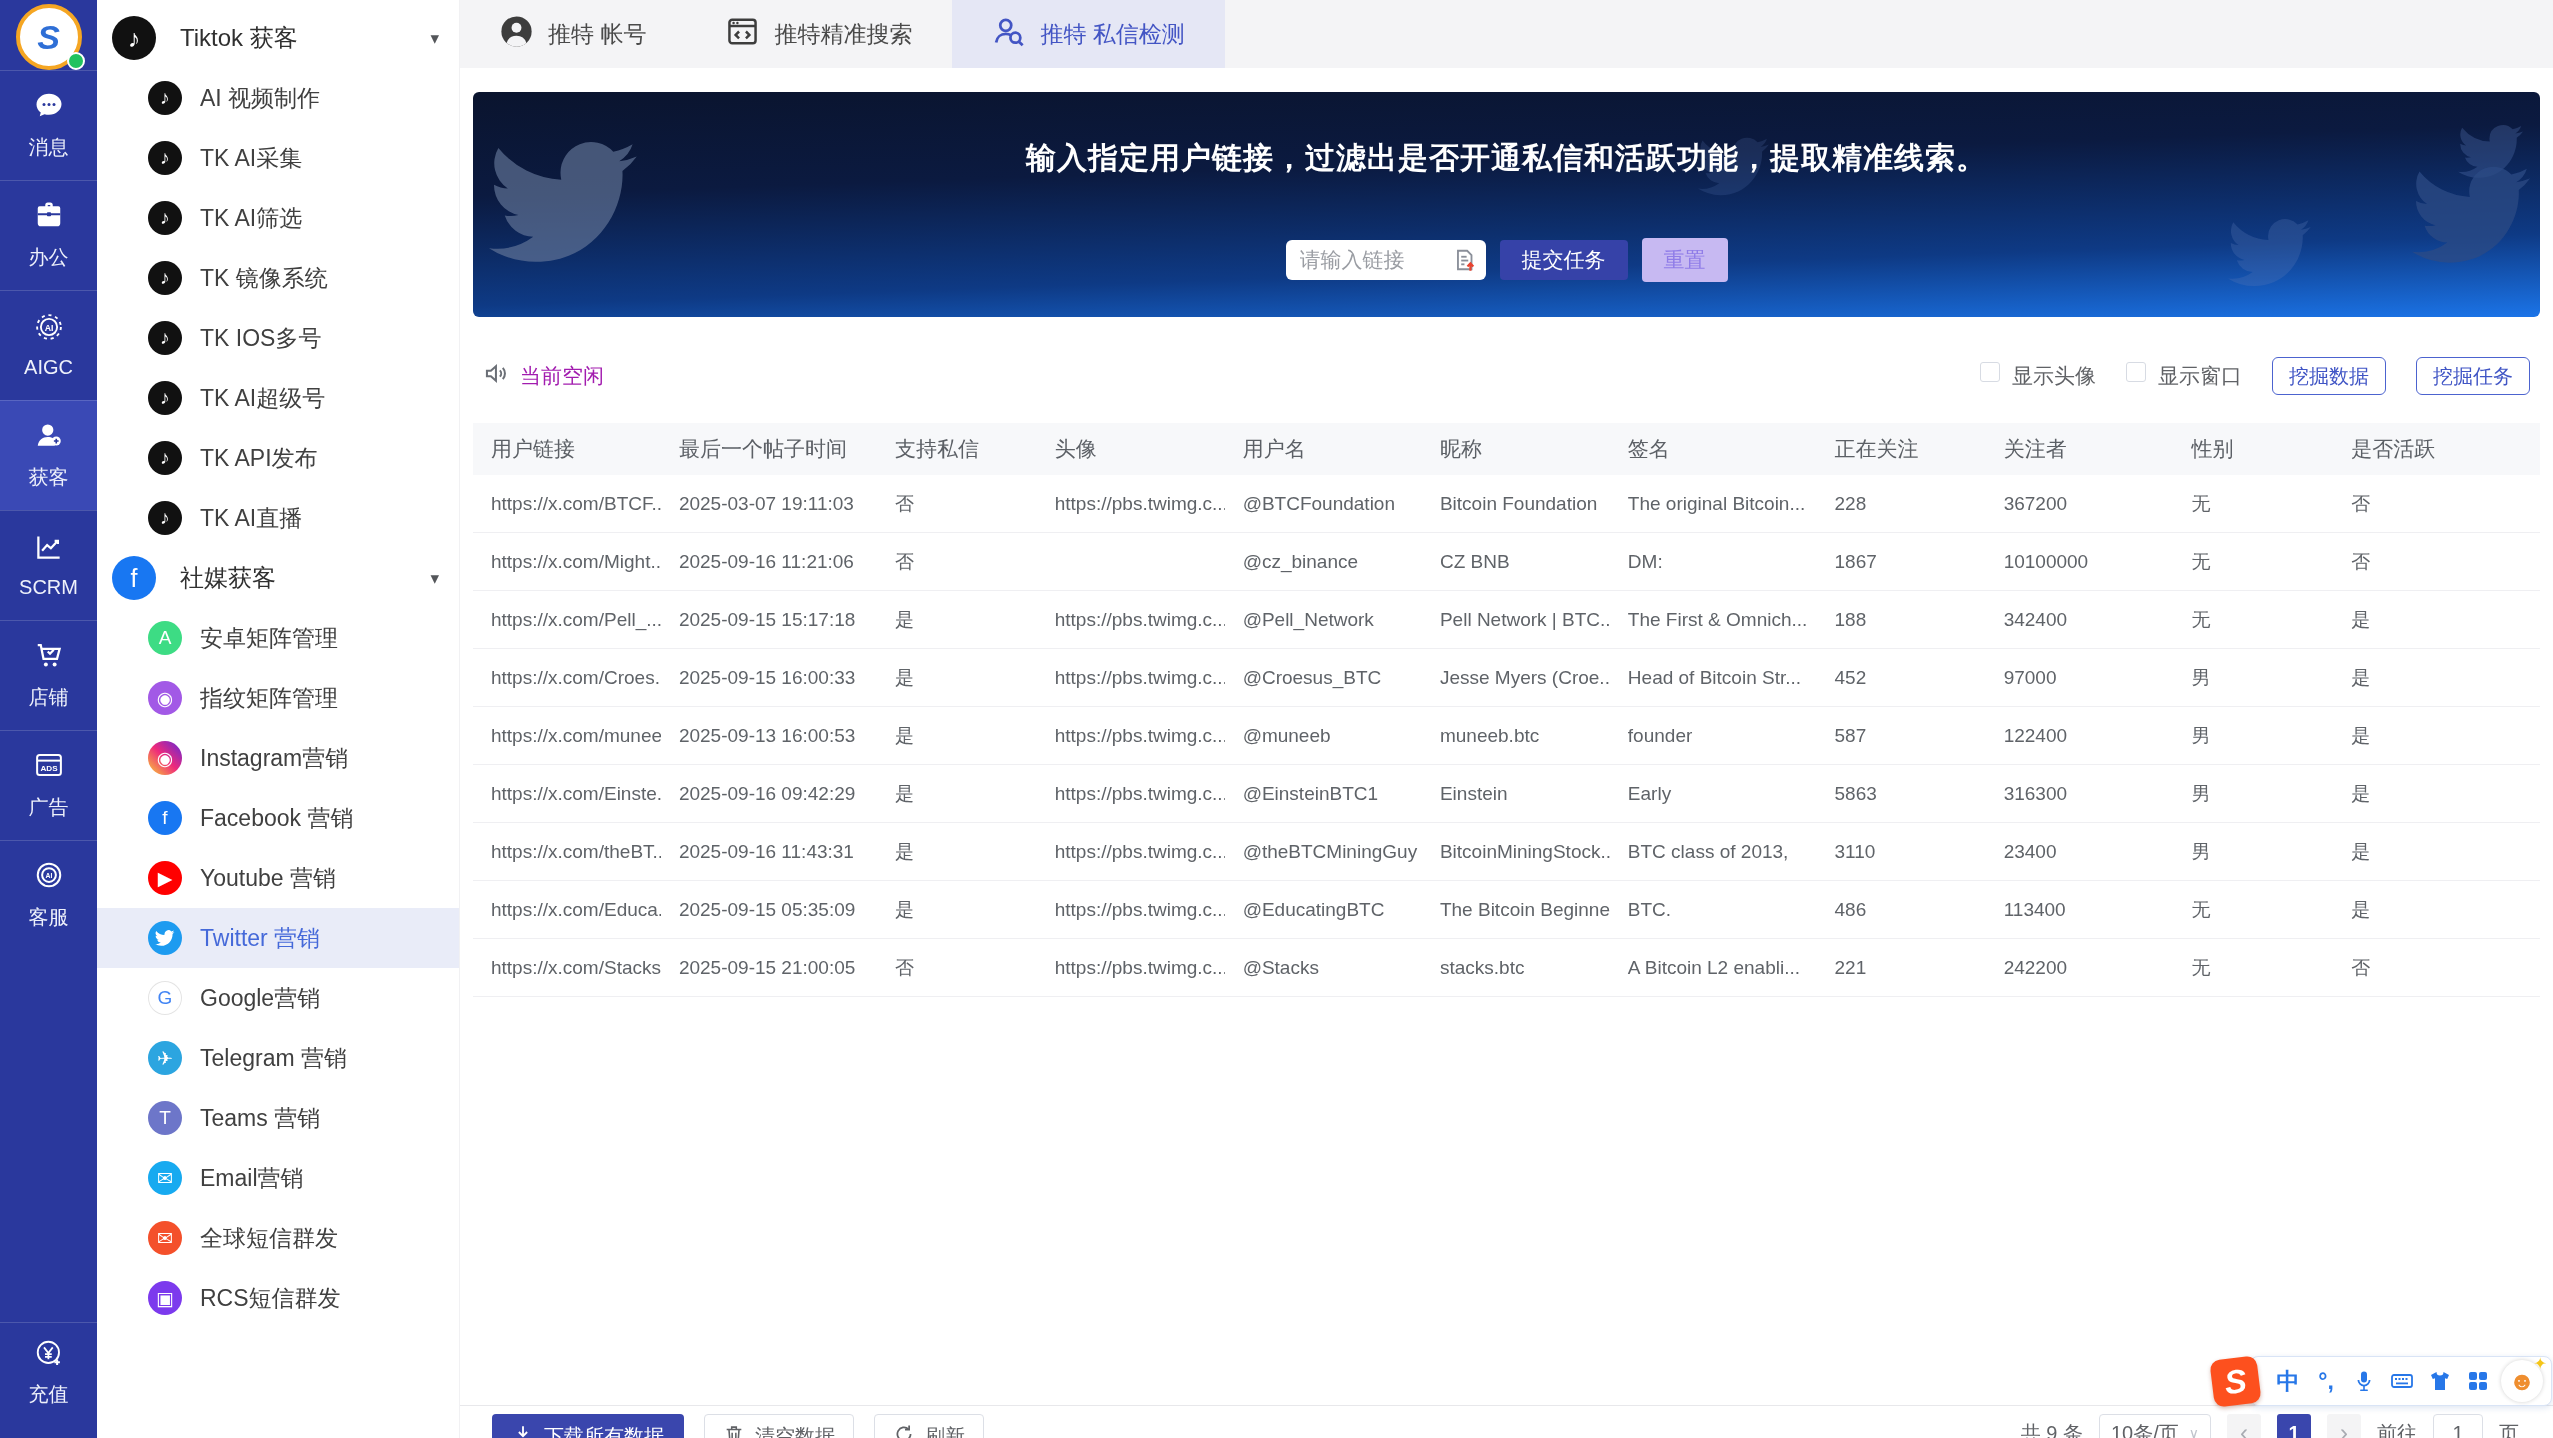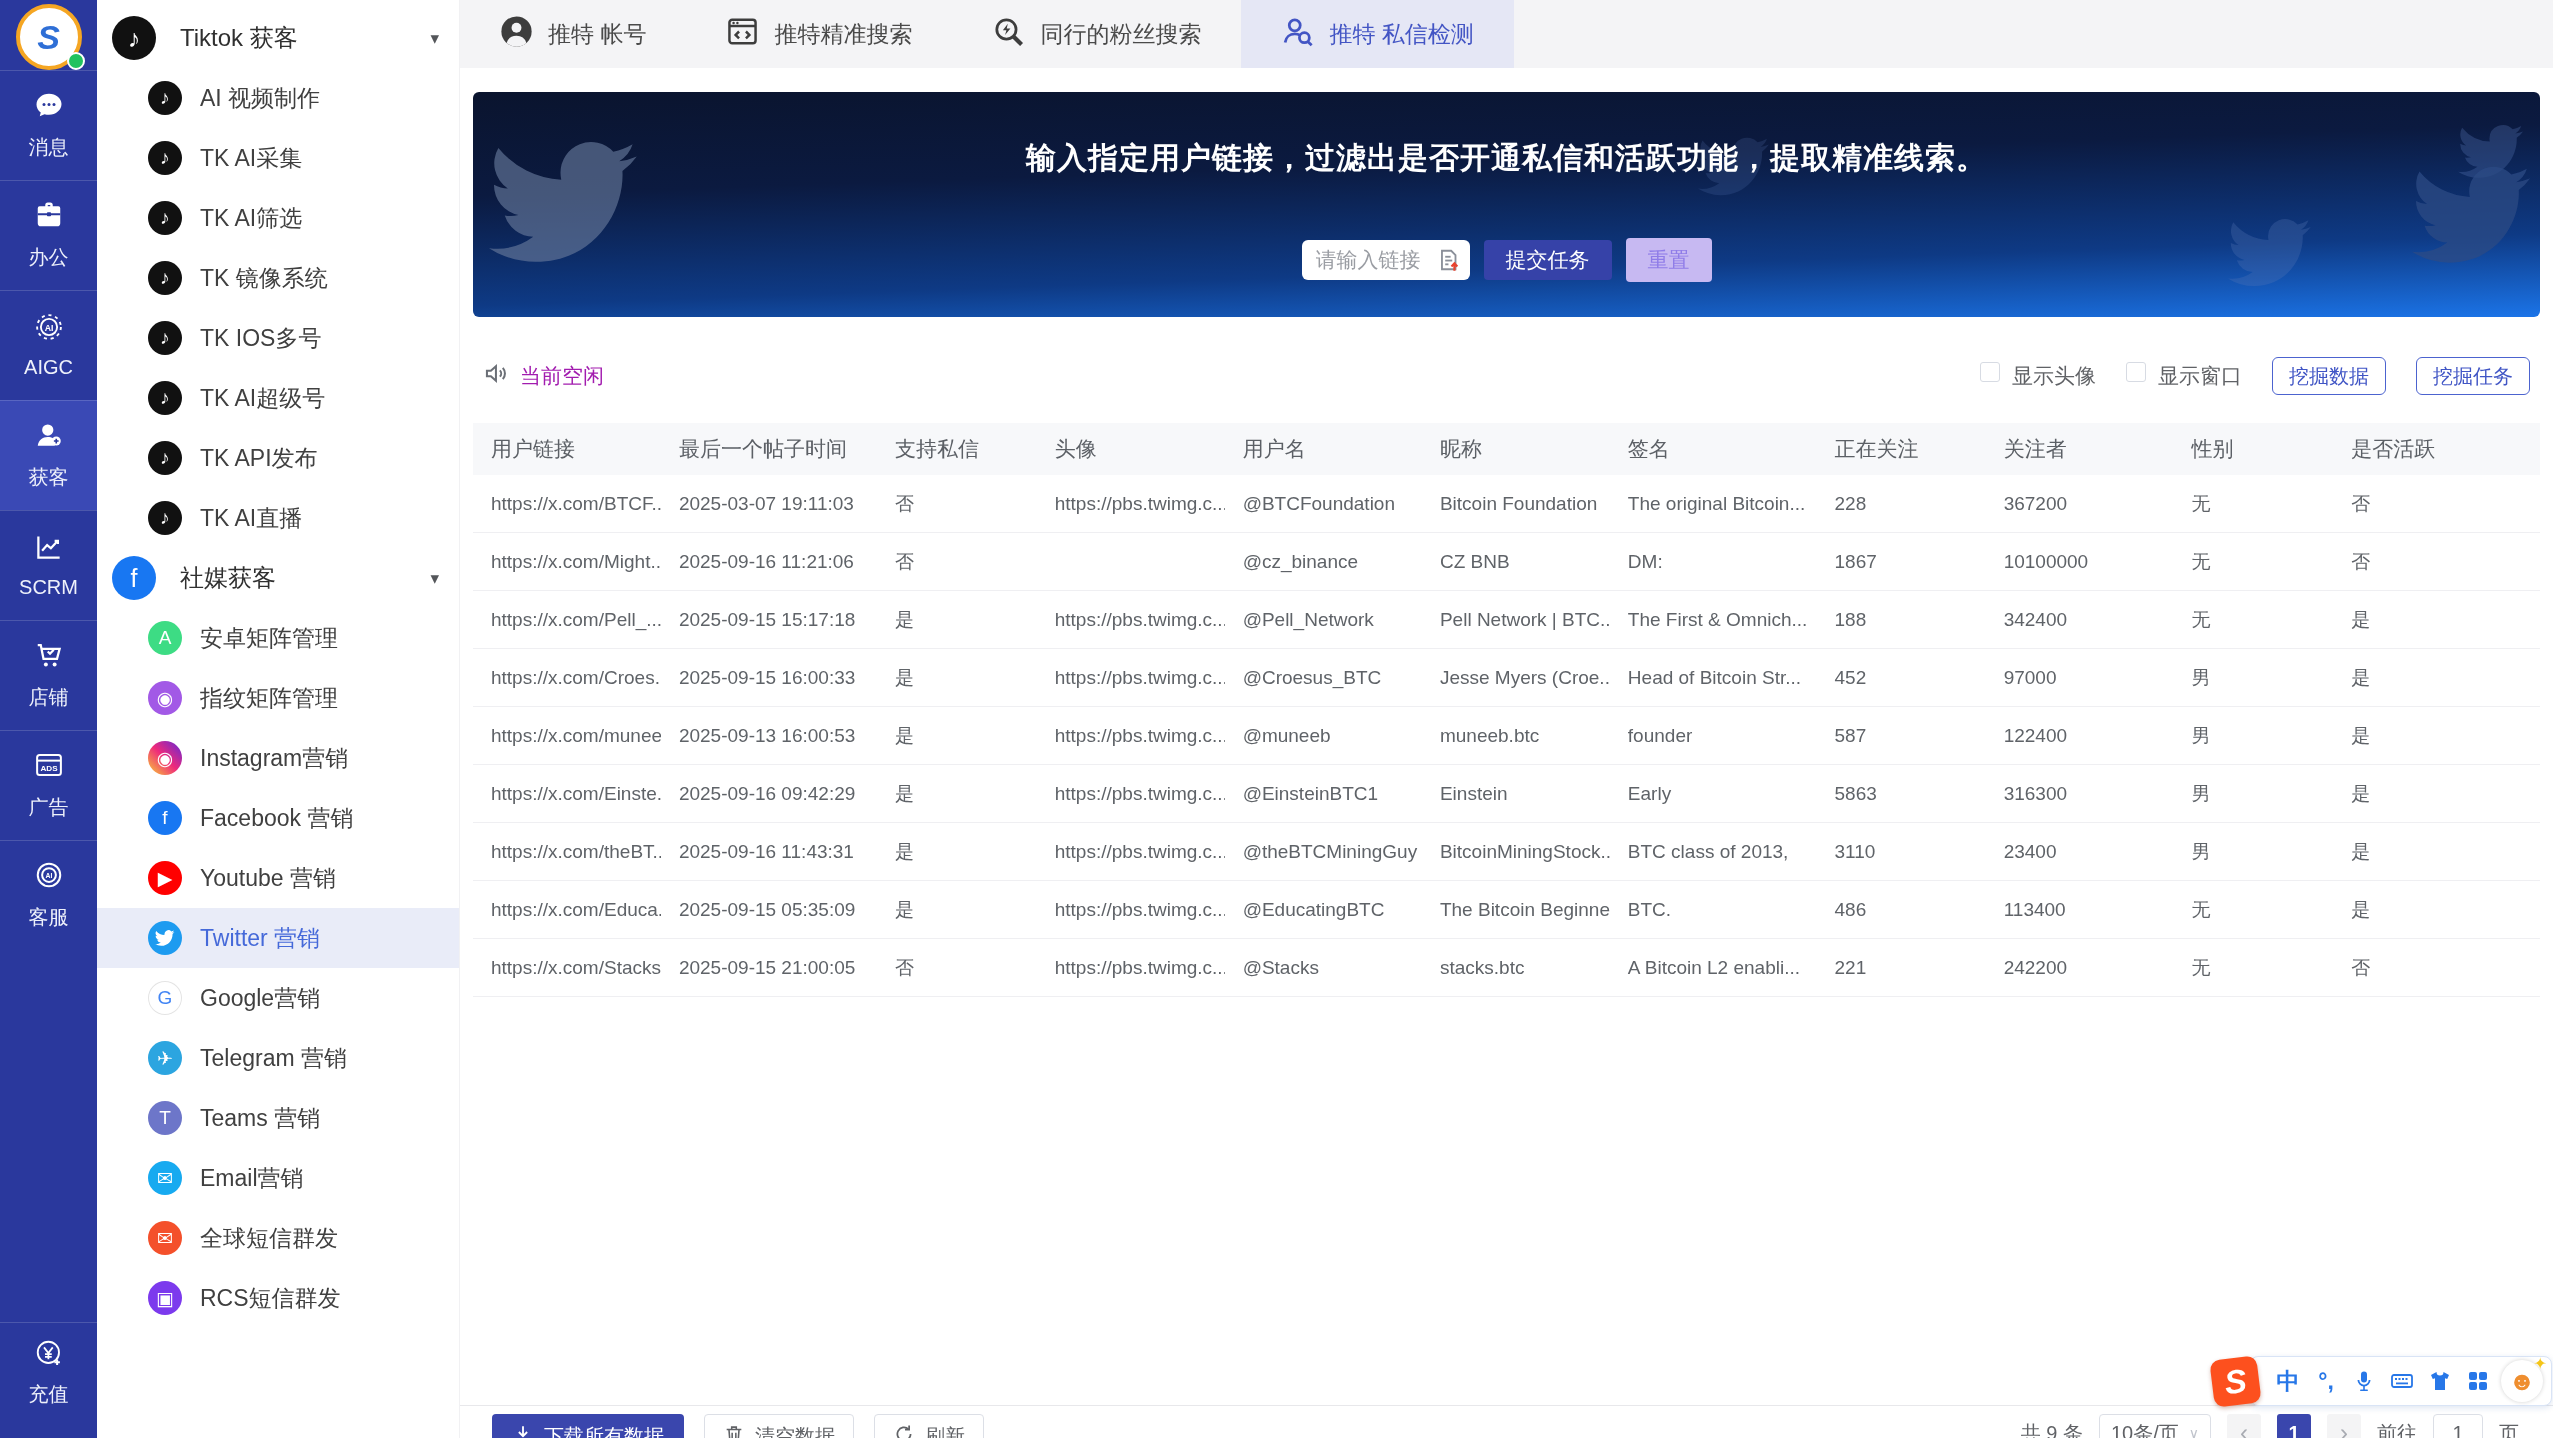--- a/index.html
+++ b/index.html
@@ -43,21 +43,21 @@
   .tab.active { background:#e5e7f5; color:#4355c4; }
 
   .content { flex:1; padding:24px 13px 0; position:relative; }
 
   
   .banner { height:225px; border-radius:6px; position:relative; overflow:hidden;
     background:linear-gradient(178deg,#0a142e 0%,#0b1a40 35%,#0e3a85 72%,#1b74e8 100%); }
   .banner-title { margin-top:46px; text-align:center; color:#fff; font-size:30px; font-weight:700; letter-spacing:1px; position:relative; z-index:2; }
   .banner-form { position:absolute; left:50%; transform:translateX(-50%); top:146px; display:flex; gap:14px; align-items:center; z-index:3; }
   .link-input-wrap { position:relative; }
-  .link-input { width:168px; height:40px; border:none; border-radius:6px; padding:0 42px 0 14px; font-size:21px; color:#333;
+  .link-input { width:200px; height:40px; border:none; border-radius:6px; padding:0 42px 0 14px; font-size:21px; color:#333;
     font-family:"Liberation Sans","DejaVu Sans",sans-serif; outline:none; }
   .link-input::placeholder { color:#9a9da3; }
   .doc-upload-icon { position:absolute; right:8px; top:7px; width:26px; height:26px; }
   .submit-btn { height:40px; padding:0 22px; background:#3642a8; color:#fff; border:none; border-radius:4px; font-size:21px; cursor:pointer;
     font-family:inherit; }
   .reset-btn { height:44px; padding:0 22px; background:#c7b9f2; color:#8f7ce8; border:none; border-radius:4px; font-size:21px; cursor:pointer;
     font-family:inherit; }
   .bird { position:absolute; z-index:1; }
   .bird svg { width:100%; height:100%; }
   .bird.b1 { left:16px; top:34px; width:150px; height:150px; opacity:.65; }
@@ -358,28 +358,20 @@
       </div>
       <div class="tab">
         <span><svg viewBox="0 0 24 24" fill="none" stroke="#3d3d3d" stroke-width="1.8">
               <rect x="2.5" y="3.5" width="19" height="17" rx="2"></rect>
               <line x1="2.5" y1="8" x2="21.5" y2="8"></line>
               <circle cx="5.5" cy="5.8" r=".9" fill="#3d3d3d" stroke="none"></circle>
               <circle cx="8.3" cy="5.8" r=".9" fill="#3d3d3d" stroke="none"></circle>
               <path d="M9.5 12l-2.5 2.5 2.5 2.5M14.5 12l2.5 2.5-2.5 2.5"></path>
             </svg></span>
         <span>推特精准搜索</span>
-      </div>
-      <div class="tab">
-        <span><svg viewBox="0 0 24 24" fill="none" stroke="#3d3d3d" stroke-width="2">
-              <circle cx="10.5" cy="10.5" r="7"></circle>
-              <line x1="15.8" y1="15.8" x2="21.5" y2="21.5" stroke-width="3"></line>
-              <path d="M11.5 6.3l-3.6 4.7h2.6l-1 3.6 3.9-4.8h-2.7z" fill="#3d3d3d" stroke="none"></path>
-            </svg></span>
-        <span>同行的粉丝搜索</span>
       </div>
       <div class="tab active">
         <span><svg viewBox="0 0 24 24" fill="none" stroke="#4355c4" stroke-width="2">
               <circle cx="10" cy="7.5" r="4"></circle>
               <path d="M3 20c.5-4 3.4-6.2 7-6.2 1.5 0 2.9.4 4 1.1"></path>
               <circle cx="17" cy="16.5" r="3.6"></circle>
               <line x1="19.6" y1="19.4" x2="22.3" y2="22"></line>
             </svg></span>
         <span>推特 私信检测</span>
       </div>

